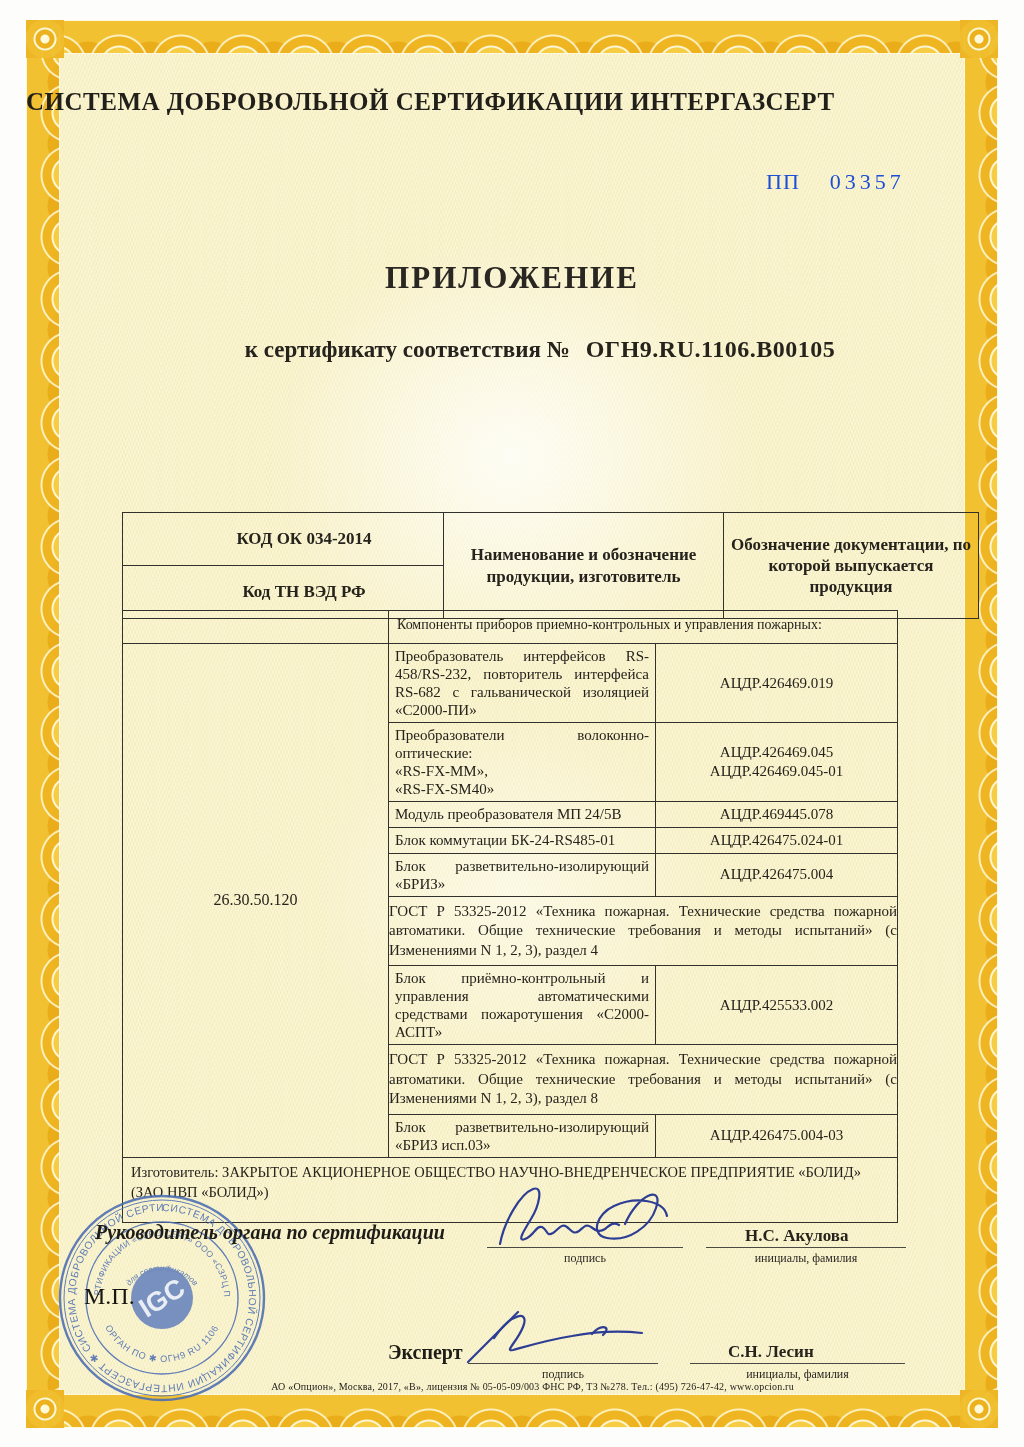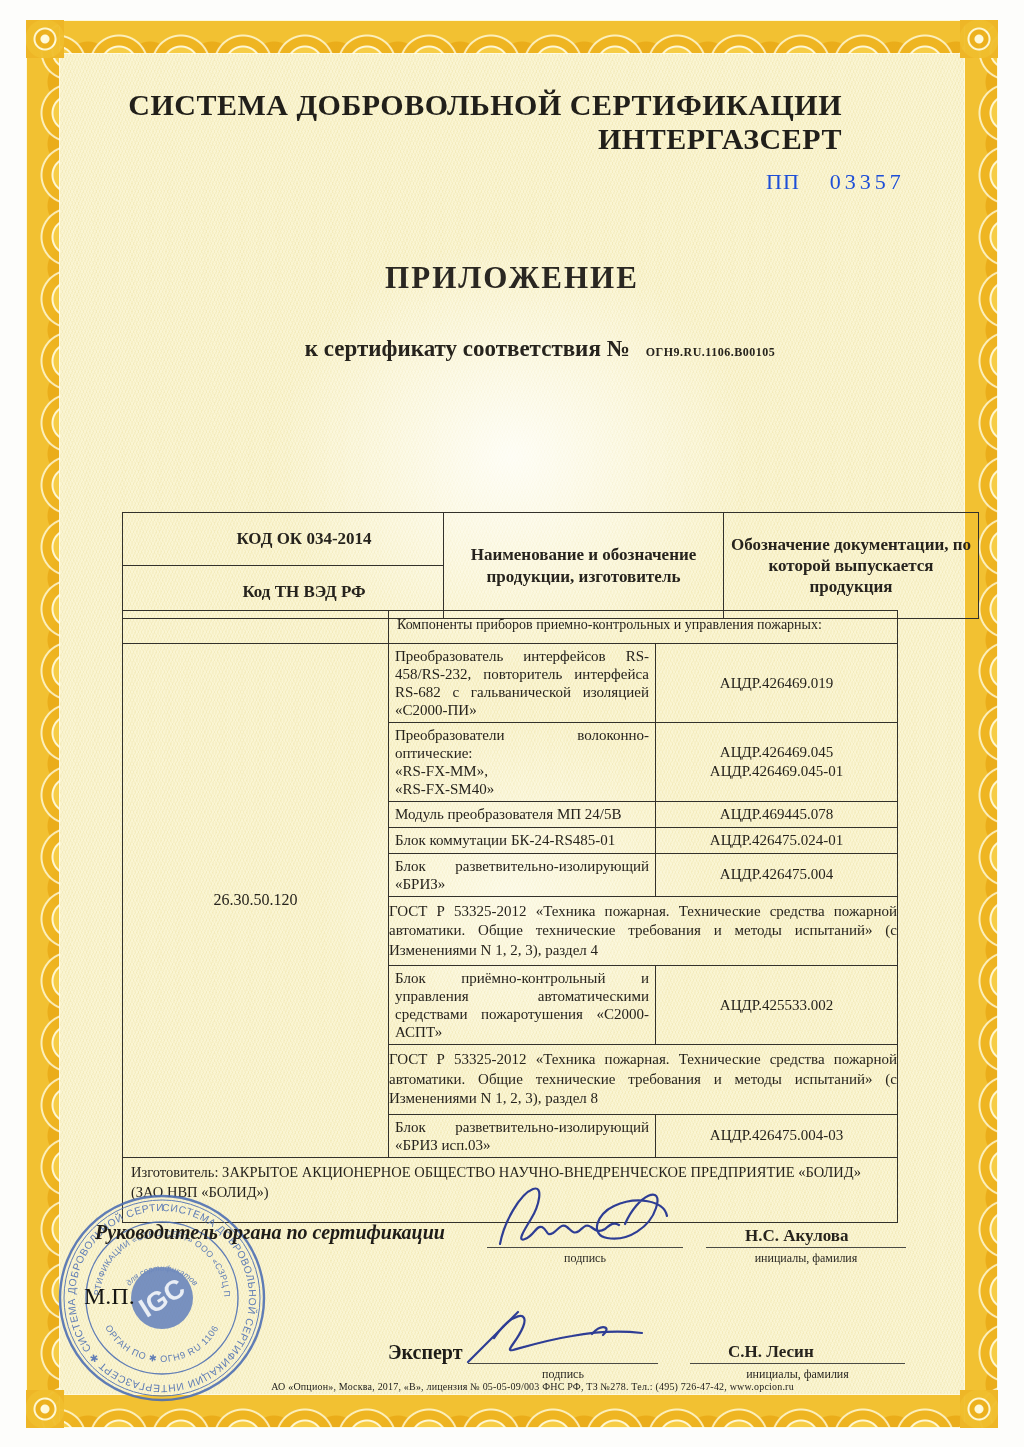--- a/index.html
+++ b/index.html
@@ -28,30 +28,30 @@
       background-size:34px 62px;box-shadow:inset 1px 0 0 rgba(255,255,240,.9), inset -1px 0 0 rgba(255,255,240,.9);}
   .fr-top{left:26px;top:20px;width:972px;height:34px;}
   .fr-bottom{left:26px;top:1394px;width:972px;height:34px;}
   .fr-left{left:26px;top:20px;width:34px;height:1408px;}
   .fr-right{left:964px;top:20px;width:34px;height:1408px;}
   .fr-corner{position:absolute;width:38px;height:38px;background:
       radial-gradient(circle at 50% 50%, rgba(255,252,225,.95) 4px, rgba(236,176,28,.95) 5px 9px,
       rgba(255,252,225,.9) 10px 11px, rgba(240,190,45,.95) 12px 19px, #eeb627 20px);}
   
   .abs{position:absolute;}
-  .sys-title{left:26px;top:88px;width:816px;text-align:right;font-size:30px;font-weight:bold;
+  .sys-title{left:26px;top:88px;width:816px;text-align:left;font-size:25px;font-weight:bold;
              letter-spacing:.5px;color:#211f1a;}
   .form-no{left:766px;top:169px;font-size:22px;letter-spacing:1px;color:#1d4ed8;}
   .form-no .num{margin-left:30px;letter-spacing:4px;}
   .doc-title{left:26px;top:260px;width:972px;text-align:center;font-size:31px;font-weight:bold;
              letter-spacing:2px;color:#2a2722;}
   .cert-line{left:32px;top:336px;width:972px;display:flex;justify-content:center;align-items:baseline;
              transform:translateX(22px);}
   .cert-line .pre{font-size:23px;font-weight:bold;}
-  .cert-line .no{font-size:12px;font-weight:bold;margin-left:16px;letter-spacing:.5px;}
+  .cert-line .no{font-size:24px;font-weight:bold;margin-left:16px;letter-spacing:.5px;}
   .scope{left:26px;top:419px;width:972px;text-align:center;font-size:20px;font-weight:bold;line-height:1.45;}
   
   table{border-collapse:collapse;table-layout:fixed;}
   .tbl{position:absolute;left:122px;width:775px;}
   #header-table{top:512px;}
   #body-table{top:610px;}
   td{border:1.6px solid #33312b;vertical-align:middle;word-wrap:break-word;}
   .c1{width:266px;}.c2{width:267px;}.c3{width:242px;}
   .hcell{font-size:17px;font-weight:bold;text-align:center;padding:4px 6px;line-height:1.25;}
   .hc1{height:44px;padding-left:48px;}

